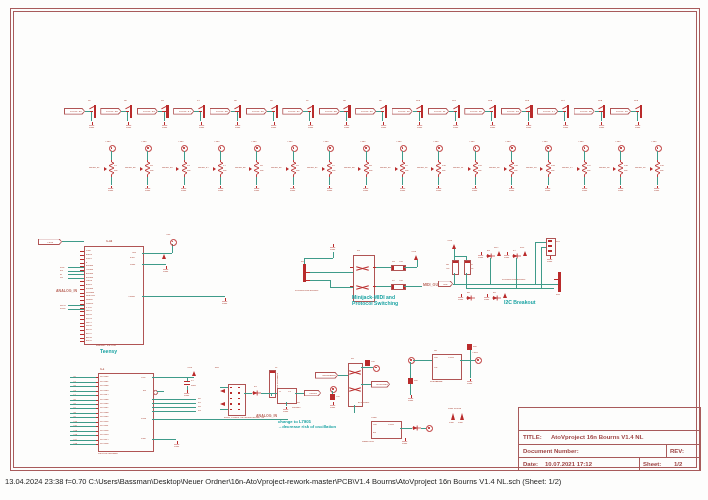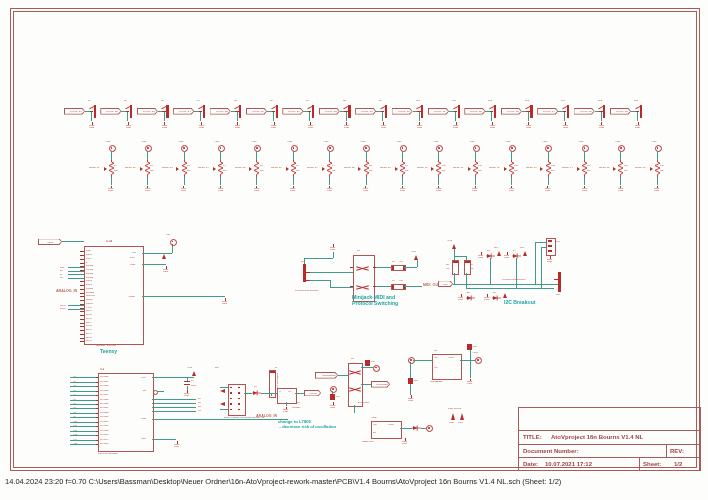--- a/index.html
+++ b/index.html
@@ -1179,14 +1179,14 @@
     <b class="tbt" style="left:4px;top:26px;">TITLE:</b>
     <b class="tbt" style="left:32px;top:26px;">AtoVproject 16n Bourns V1.4 NL</b>
     <b class="tbt" style="left:4px;top:39.5px;">Document Number:</b>
     <b class="tbt" style="left:151px;top:39.5px;">REV:</b>
     <b class="tbt" style="left:4px;top:52.5px;">Date:</b>
     <b class="tbt" style="left:26px;top:52.5px;">10.07.2021 17:12</b>
     <b class="tbt" style="left:124px;top:52.5px;">Sheet:</b>
     <b class="tbt" style="left:155px;top:52.5px;">1/2</b>
   </div>
 
-  <div class="statusbar">14.04.2024 23:20  f=0.70  C:\Users\Bassman\Desktop\Neuer Ordner\16n-AtoVproject-rework-master\PCB\V1.4 Bourns\AtoVproject 16n Bourns V1.4 NL.sch (Sheet: 1/2)</div>
+  <div class="statusbar">13.04.2024 23:38  f=0.70  C:\Users\Bassman\Desktop\Neuer Ordner\16n-AtoVproject-rework-master\PCB\V1.4 Bourns\AtoVproject 16n Bourns V1.4 NL.sch (Sheet: 1/2)</div>
 </div>
 
 </body></html>

